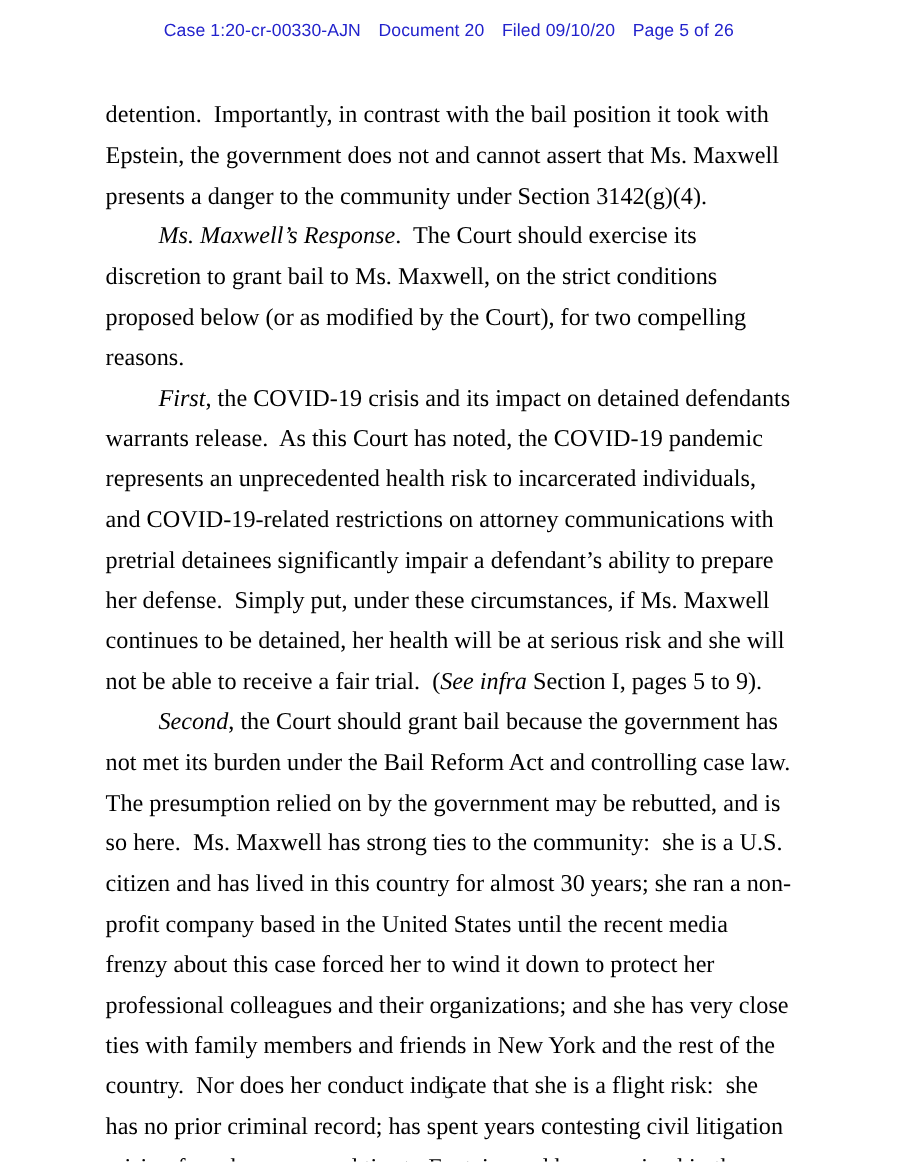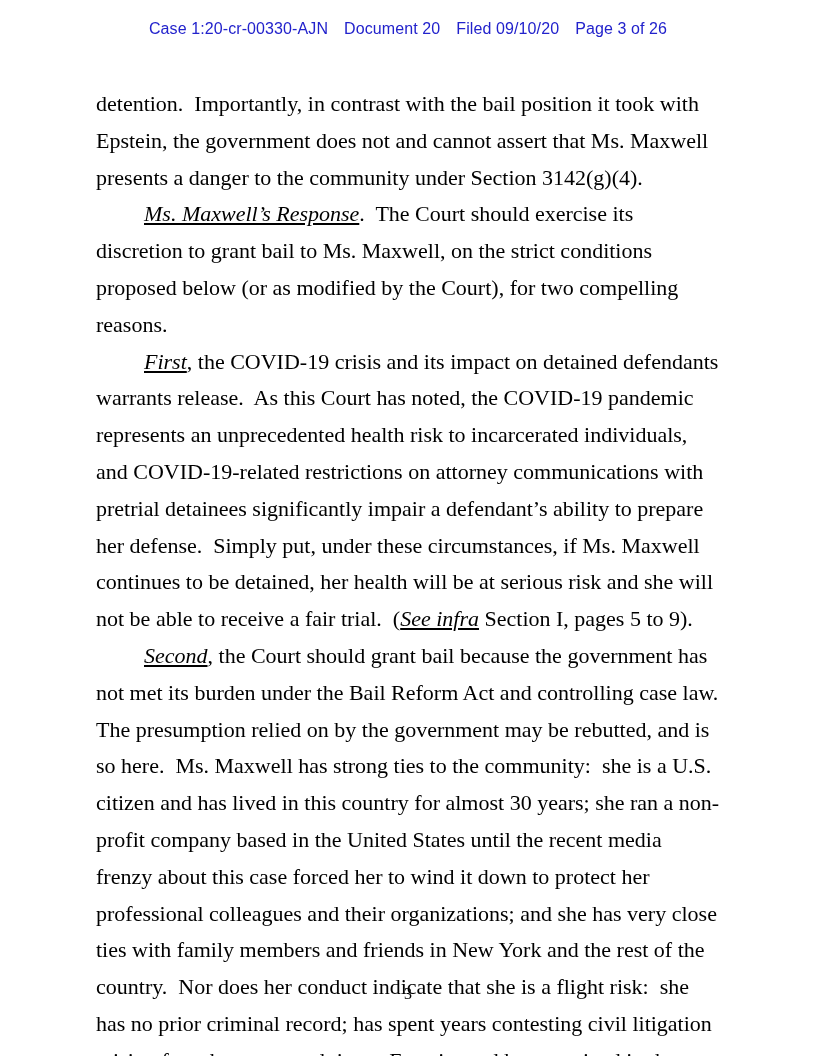--- a/index.html
+++ b/index.html
@@ -31,38 +31,38 @@
     width: 624px;
     font-size: 22px;
     line-height: 36.8px;
     text-align: left;
   }
   .para {
     margin: 0;
     white-space: pre-wrap;
   }
   .para.indent { text-indent: 48px; }
-  .para em { font-style: italic; text-decoration: underline; }
+  .para em { font-style: italic; }
   .page-footer {
     position: absolute;
     top: 985px;
     left: 0;
     width: 100%;
     text-align: center;
     font-size: 16px;
   }
 </style>
 </head>
 <body>
 
 <header class="stamp" style="color: rgb(34, 34, 204);">
   <span>Case 1:20-cr-00330-AJN</span>
   <span>Document 20</span>
   <span>Filed 09/10/20</span>
-  <span>Page 3 of 26</span>
+  <span>Page 5 of 26</span>
 </header>
 
 <main class="doc-body">
   <p class="para"><span>detention.  Importantly, in contrast with the bail position it took with Epstein, the government does not and cannot assert that Ms. Maxwell presents a danger to the community under Section 3142(g)(4).</span></p>
   <p class="para indent"><em>Ms. Maxwell’s Response</em><span>.  The Court should exercise its discretion to grant bail to Ms. Maxwell, on the strict conditions proposed below (or as modified by the Court), for two compelling reasons.</span></p>
   <p class="para indent"><em>First</em><span>, the COVID-19 crisis and its impact on detained defendants warrants release.  As this Court has noted, the COVID-19 pandemic represents an unprecedented health risk to incarcerated individuals, and COVID-19-related restrictions on attorney communications with pretrial detainees significantly impair a defendant’s ability to prepare her defense.  Simply put, under these circumstances, if Ms. Maxwell continues to be detained, her health will be at serious risk and she will not be able to receive a fair trial.  (</span><em>See infra</em><span> Section I, pages 5 to 9).</span></p>
   <p class="para indent"><em>Second</em><span>, the Court should grant bail because the government has not met its burden under the Bail Reform Act and controlling case law.  The presumption relied on by the government may be rebutted, and is so here.  Ms. Maxwell has strong ties to the community:  she is a U.S. citizen and has lived in this country for almost 30 years; she ran a non-profit company based in the United States until the recent media frenzy about this case forced her to wind it down to protect her professional colleagues and their organizations; and she has very close ties with family members and friends in New York and the rest of the country.  Nor does her conduct indicate that she is a flight risk:  she has no prior criminal record; has spent years contesting civil litigation arising from her supposed ties to Epstein; and has remained in the United States from the time of Epstein’s arrest until the present, with her counsel in regular contact with the government.  She did not flee, but rather left the public eye, for the entirely understandable</span></p>
 </main>
 
 <footer class="page-footer">3</footer>

